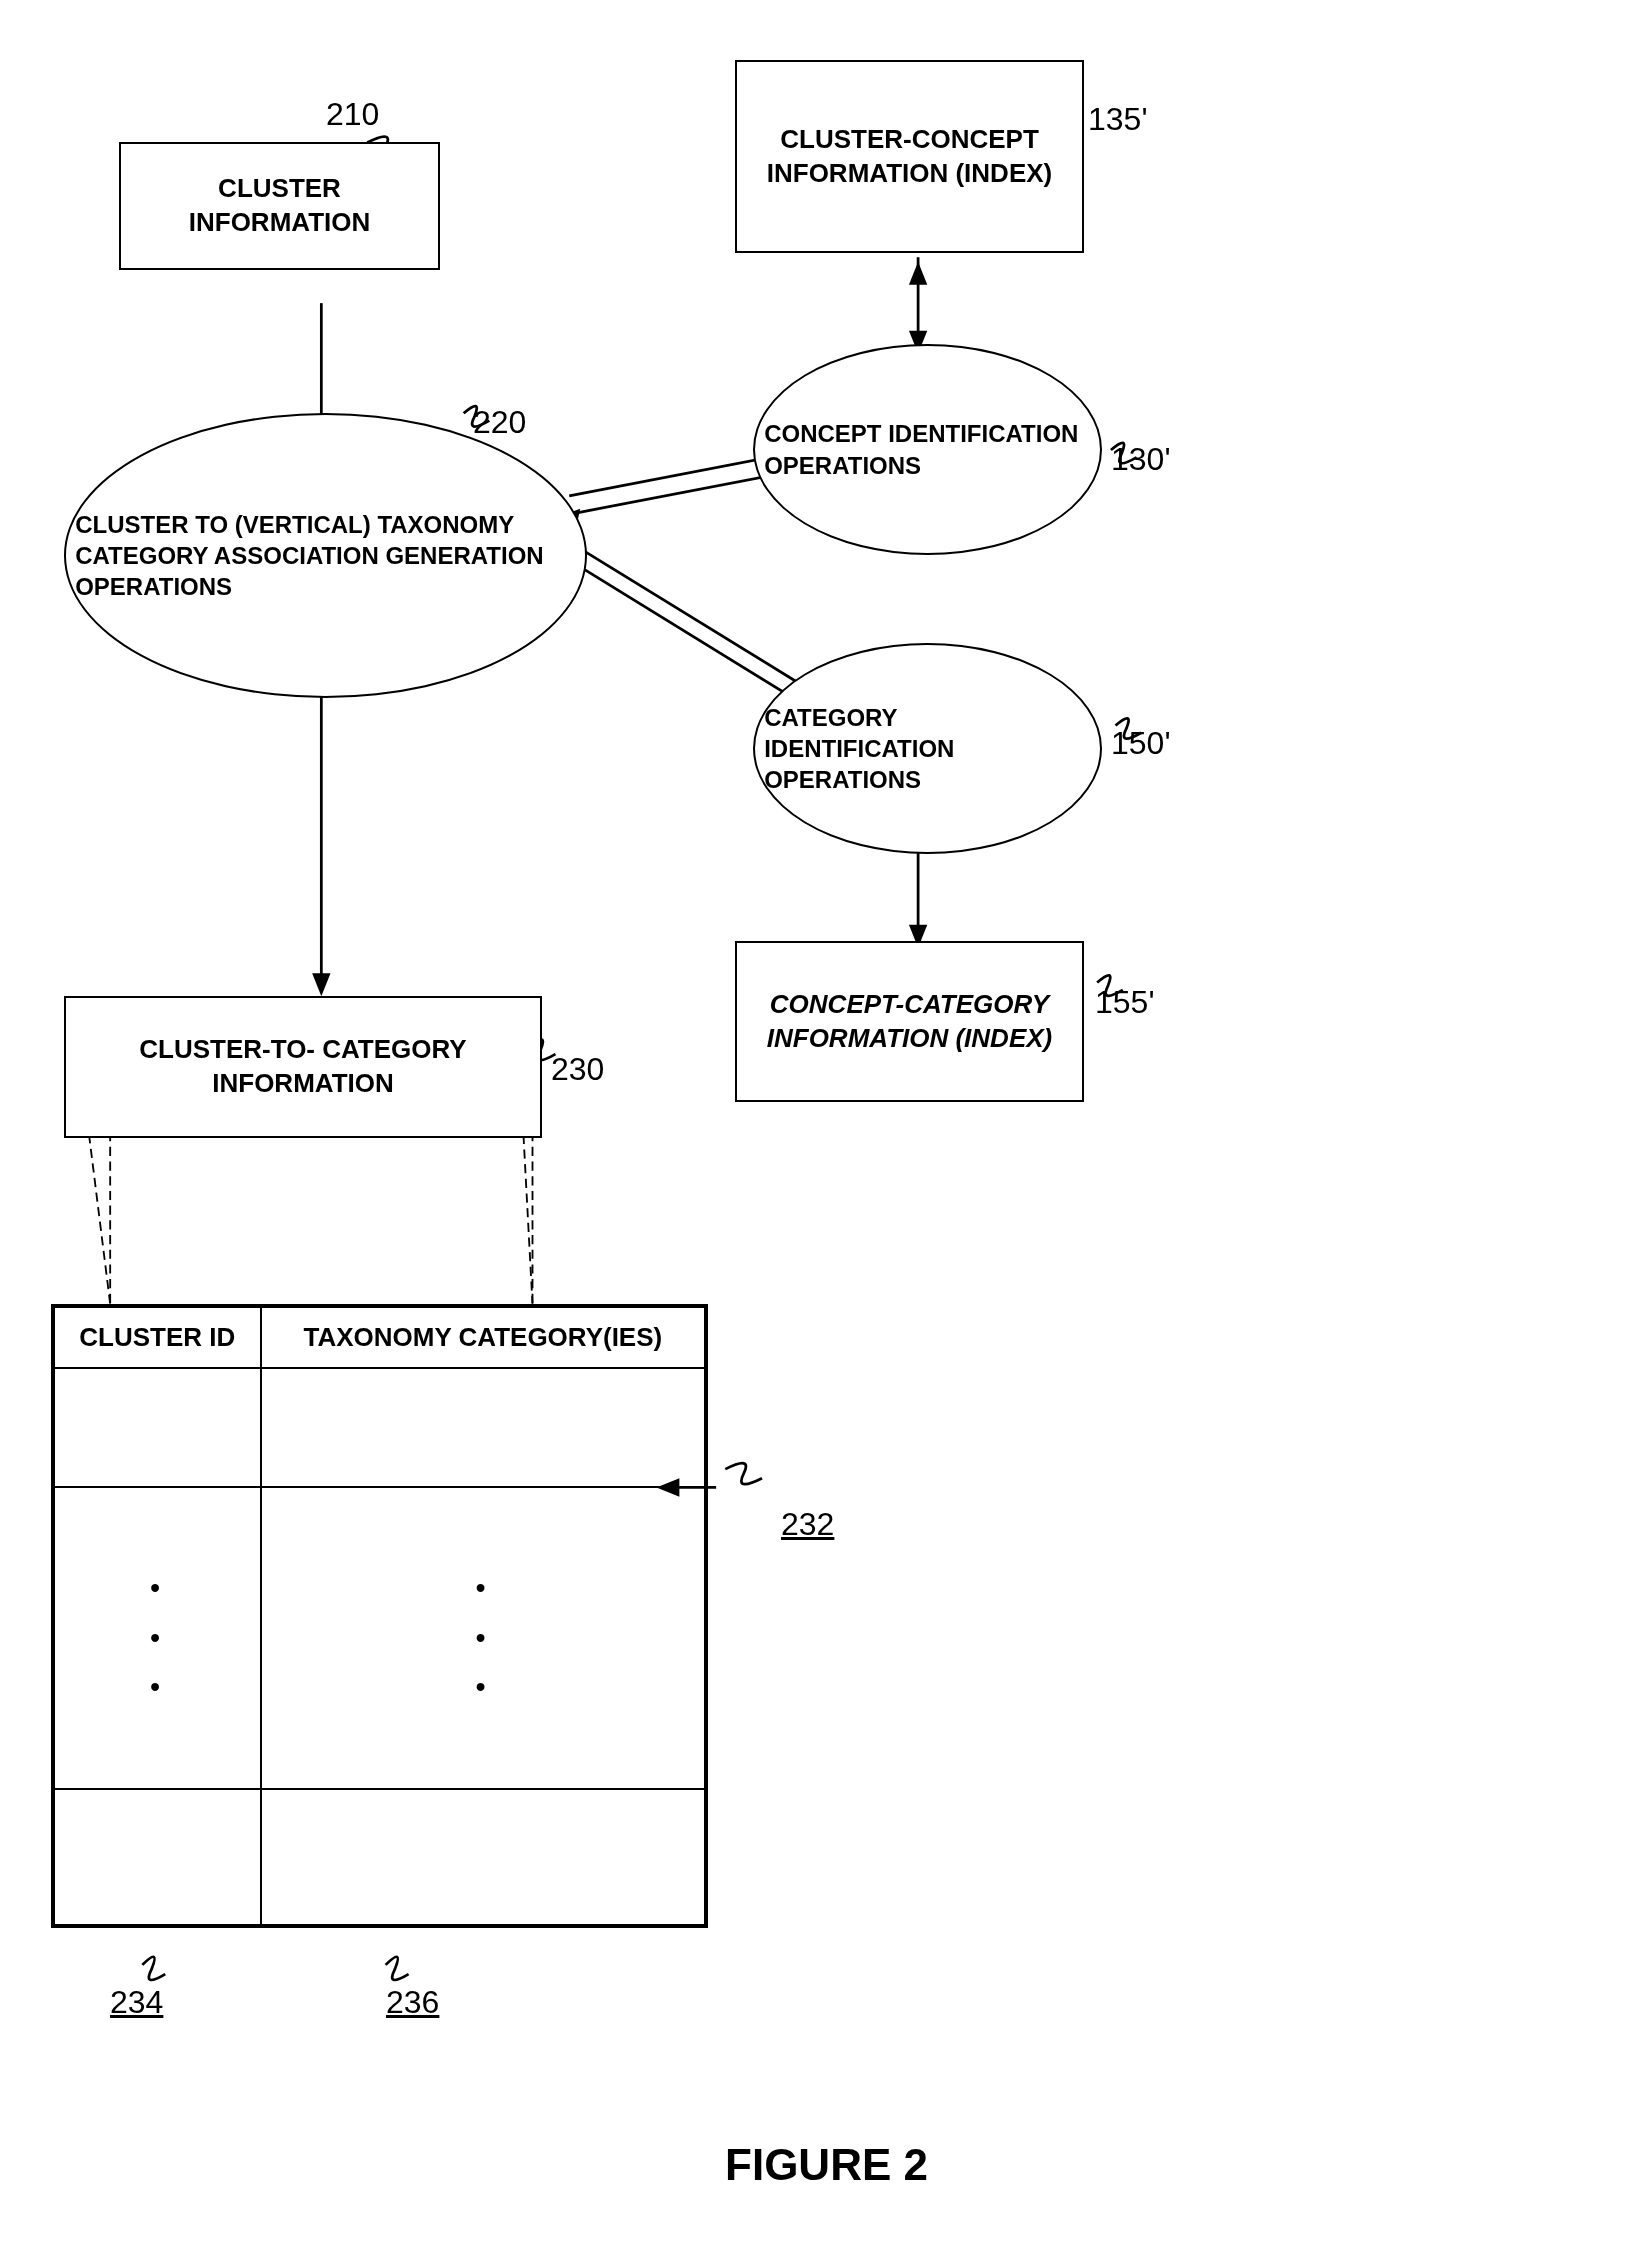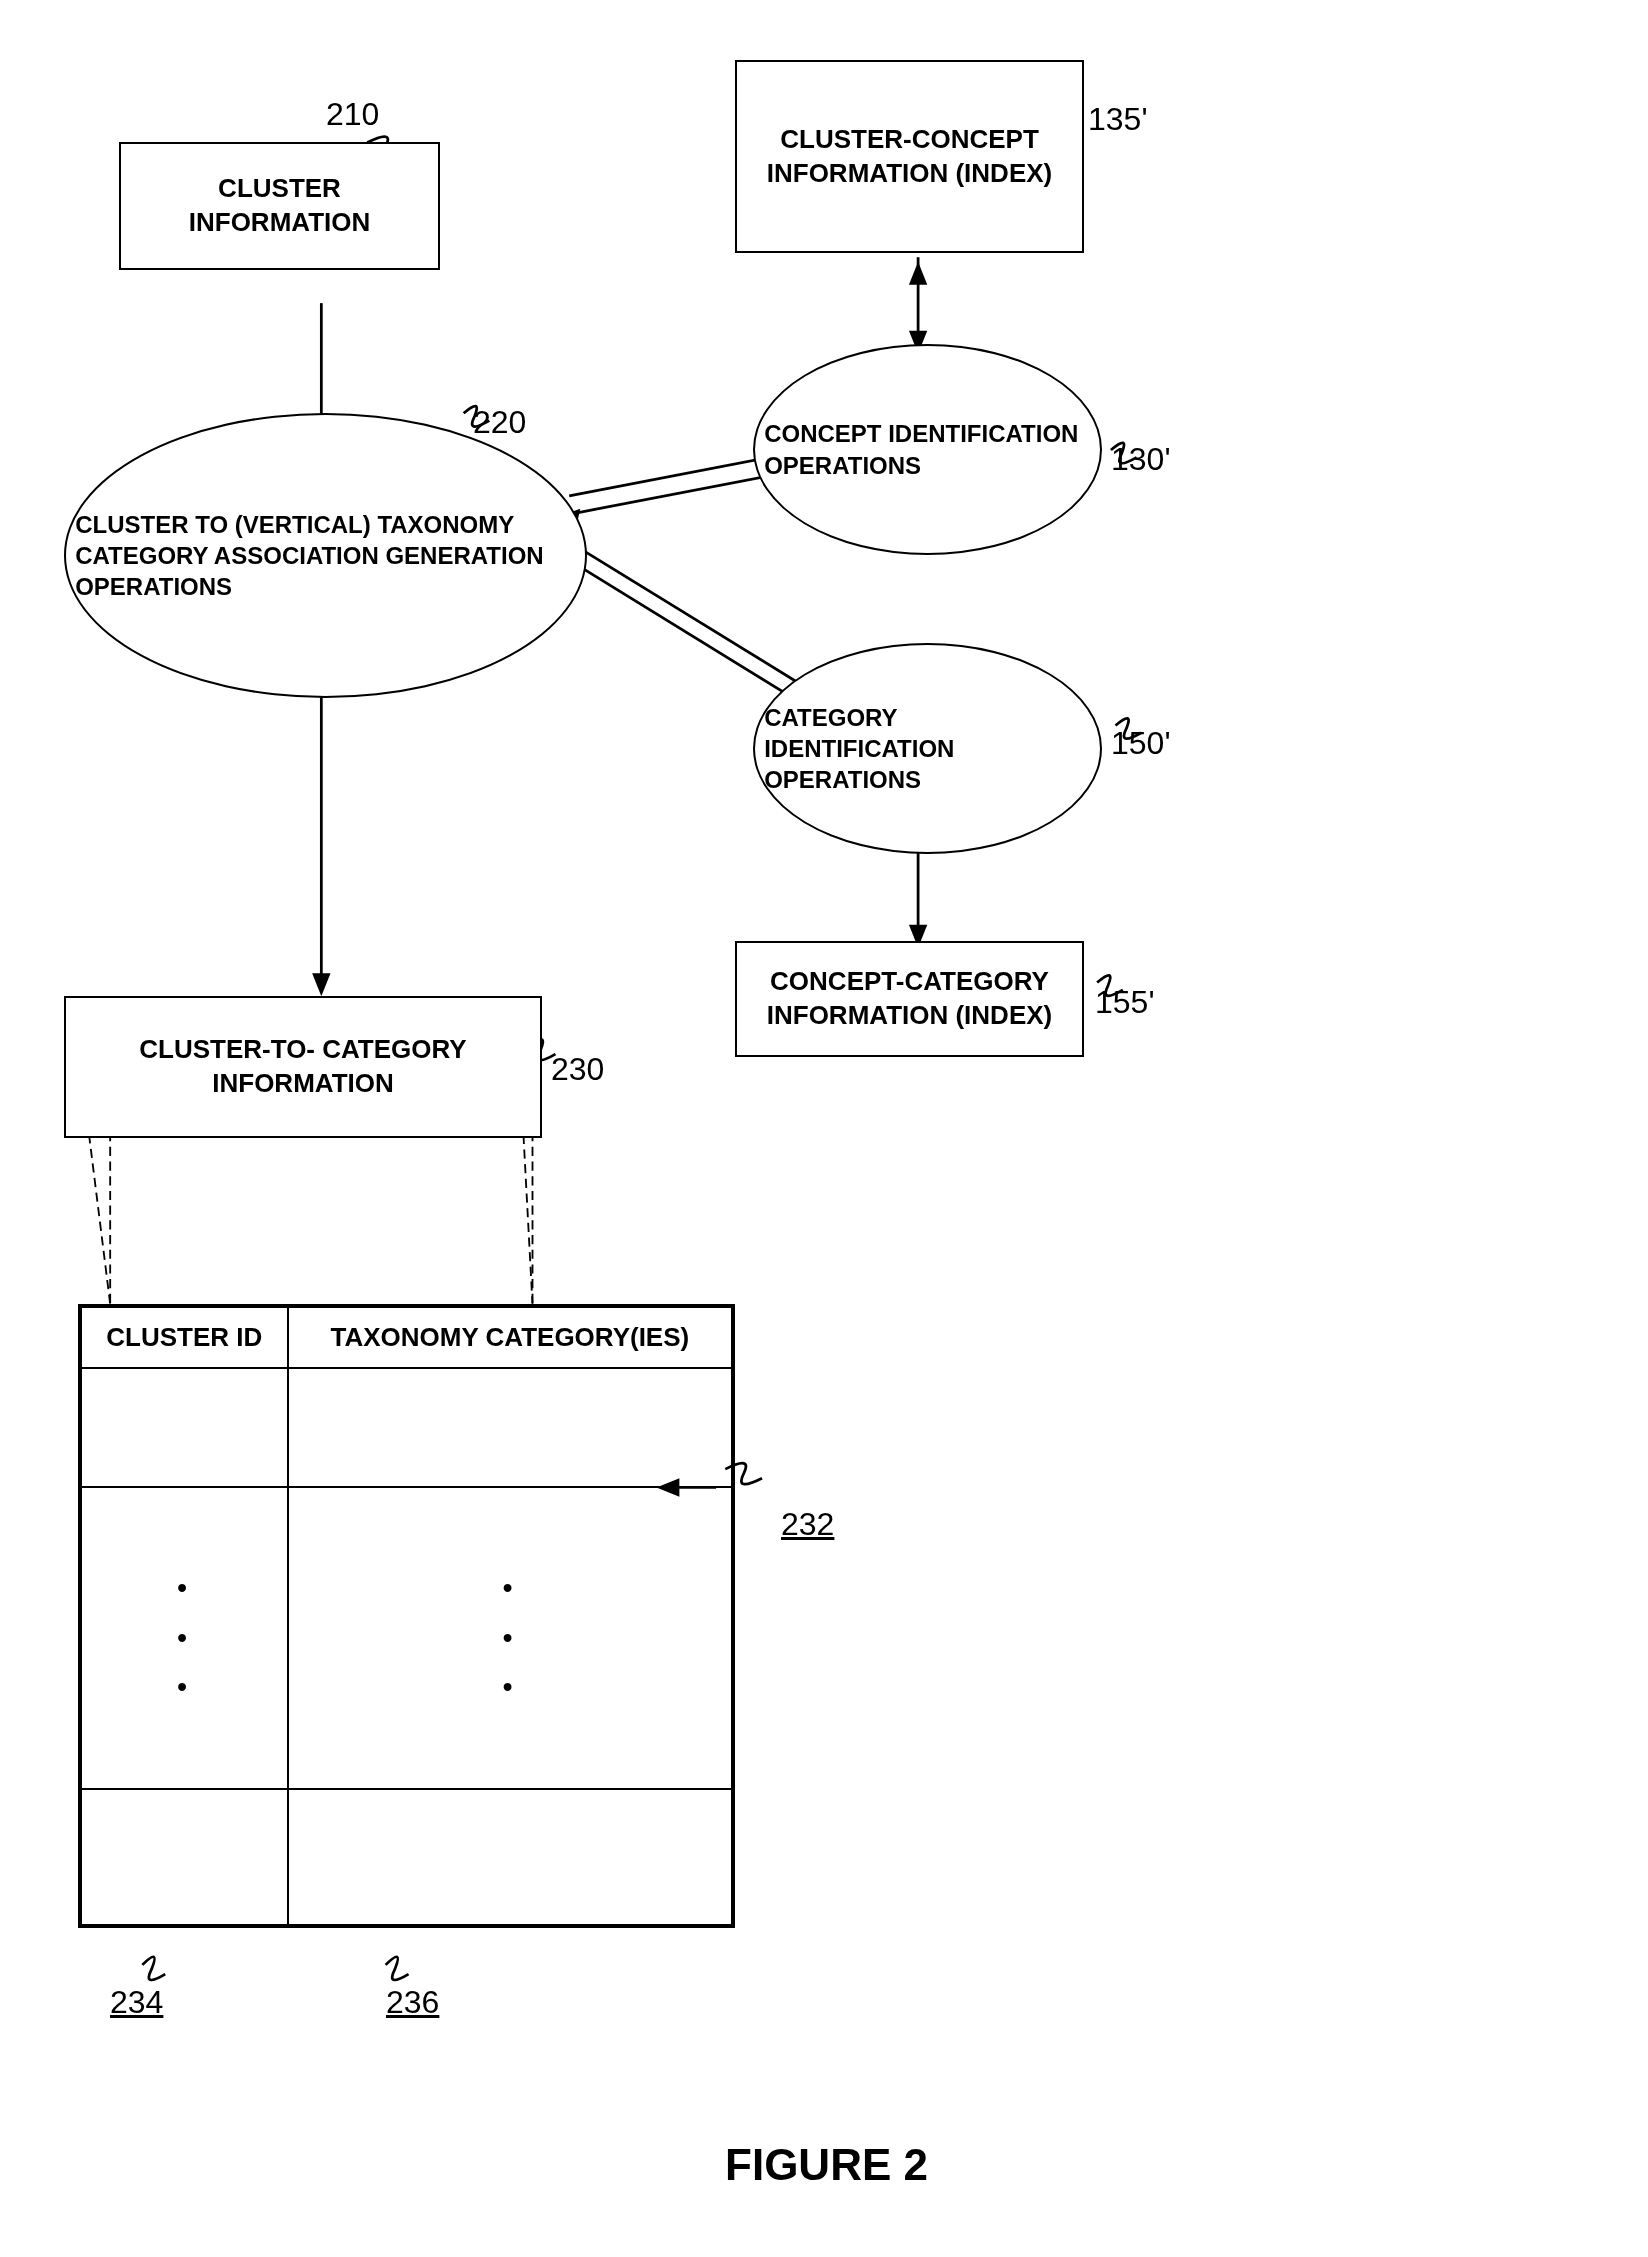--- a/index.html
+++ b/index.html
@@ -71,21 +71,20 @@
       position: absolute;
       font-size: 44px;
       font-weight: bold;
       text-align: center;
     }
 
     
     .table-container {
       position: absolute;
       border: 2.8px solid #000;
-      margin-left: 27px;
     }
     table {
       border-collapse: collapse;
       width: 100%;
       height: 100%;
     }
     th {
       border: 2.8px solid #000;
       padding: 13.8px 9.2px;
       font-size: 26px;
@@ -208,21 +207,21 @@
   <div class="ellipse" style="left:753px; top:643px; width:349px; height:211px;">
     <span>CATEGORY
 IDENTIFICATION
 OPERATIONS</span>
   </div>
 
   <div class="ref" style="left:1111px; top:725px;">
     <span>150'</span>
   </div>
 
-  <div class="box" style="left:735px; top:941px; width:349px; height:116px;">
+  <div class="box" style="left:735px; top:941px; width:349px; height:161px;font-style:italic;">
     <span>CONCEPT-CATEGORY
 INFORMATION (INDEX)</span>
   </div>
 
   <div class="ref" style="left:1095px; top:984px;">
     <span>155'</span>
   </div>
 
   <div class="box" style="left:64px; top:996px; width:478px; height:142px;">
     <span>CLUSTER-TO- CATEGORY

